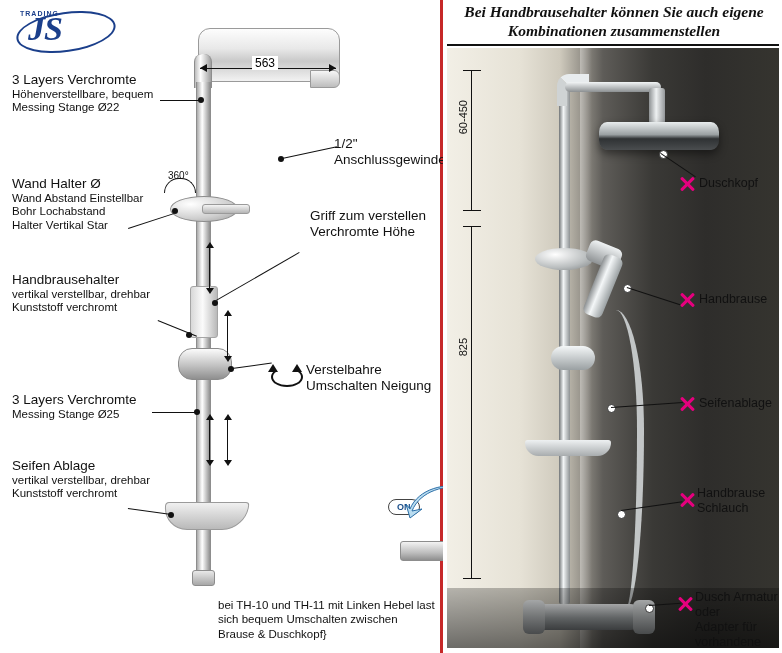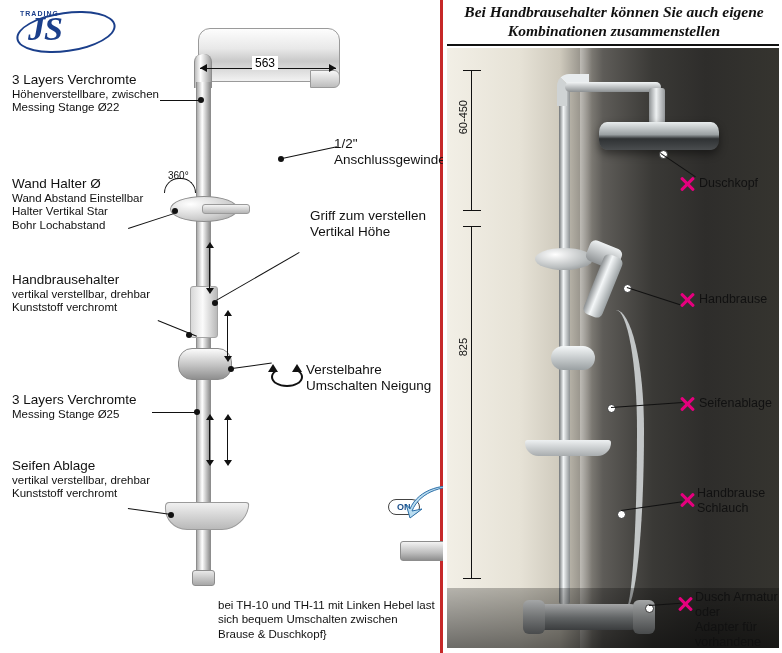--- a/index.html
+++ b/index.html
@@ -365,31 +365,31 @@
         </div>
         <div class="rainicon"></div>
         <div class="handicon"></div>
       </div>
 
       <div class="wm">JS</div>
     </div>
 
     <div class="lbl" style="left:12px;top:72px;width:170px;">
       <div class="big">3 Layers Verchromte</div>
-      <div class="sm">Höhenverstellbare, zwischen</div>
+      <div class="sm">Höhenverstellbare, bequem</div>
       <div class="sm">Messing Stange Ø22</div>
     </div>
     <div class="ln" style="left:160px;top:100px;width:40px;"></div>
     <div class="dot" style="left:198px;top:97px;"></div>
 
     <div class="lbl" style="left:12px;top:176px;width:170px;">
       <div class="big">Wand Halter Ø</div>
       <div class="sm">Wand Abstand Einstellbar</div>
+      <div class="sm">Bohr Lochabstand</div>
       <div class="sm">Halter Vertikal Star</div>
-      <div class="sm">Bohr Lochabstand</div>
     </div>
     <div class="ln" style="left:128px;top:228px;width:48px;transform:rotate(-18deg);"></div>
     <div class="dot" style="left:172px;top:208px;"></div>
 
     <div class="lbl" style="left:12px;top:272px;width:180px;">
       <div class="big">Handbrausehalter</div>
       <div class="sm">vertikal verstellbar, drehbar</div>
       <div class="sm">Kunststoff verchromt</div>
     </div>
     <div class="ln" style="left:158px;top:320px;width:42px;transform:rotate(22deg);"></div>
@@ -412,21 +412,21 @@
 
     <div class="lbl" style="left:334px;top:136px;width:110px;">
       <div class="big">1/2"</div>
       <div class="big">Anschlussgewinde</div>
     </div>
     <div class="ln" style="left:282px;top:158px;width:56px;transform:rotate(-12deg);"></div>
     <div class="dot" style="left:278px;top:156px;"></div>
 
     <div class="lbl" style="left:310px;top:208px;width:130px;">
       <div class="big">Griff zum verstellen</div>
-      <div class="big">Vertikal Höhe</div>
+      <div class="big">Verchromte Höhe</div>
     </div>
     <div class="ln" style="left:216px;top:300px;width:96px;transform:rotate(-30deg);"></div>
     <div class="dot" style="left:212px;top:300px;"></div>
 
     <div class="lbl" style="left:306px;top:362px;width:134px;">
       <div class="big">Verstelbahre</div>
       <div class="big">Umschalten Neigung</div>
     </div>
     <div class="ln" style="left:232px;top:368px;width:40px;transform:rotate(-8deg);"></div>
     <div class="dot" style="left:228px;top:366px;"></div>

